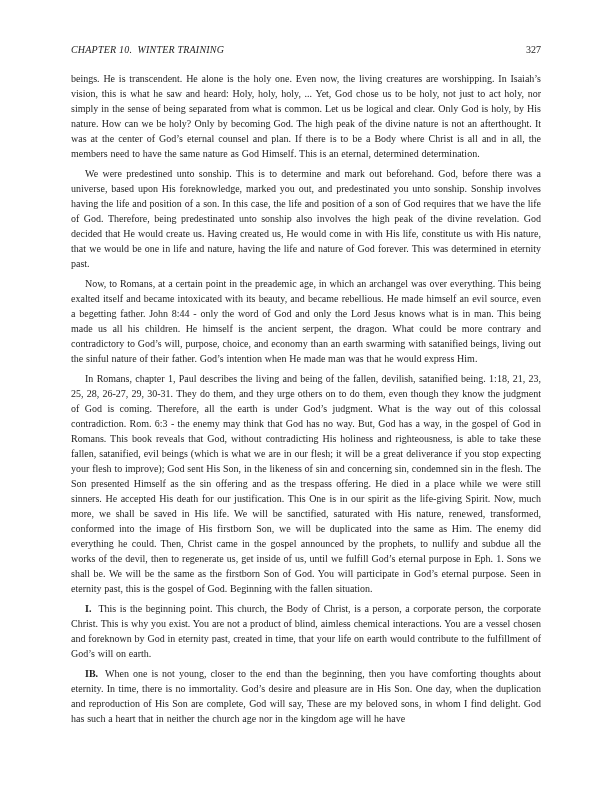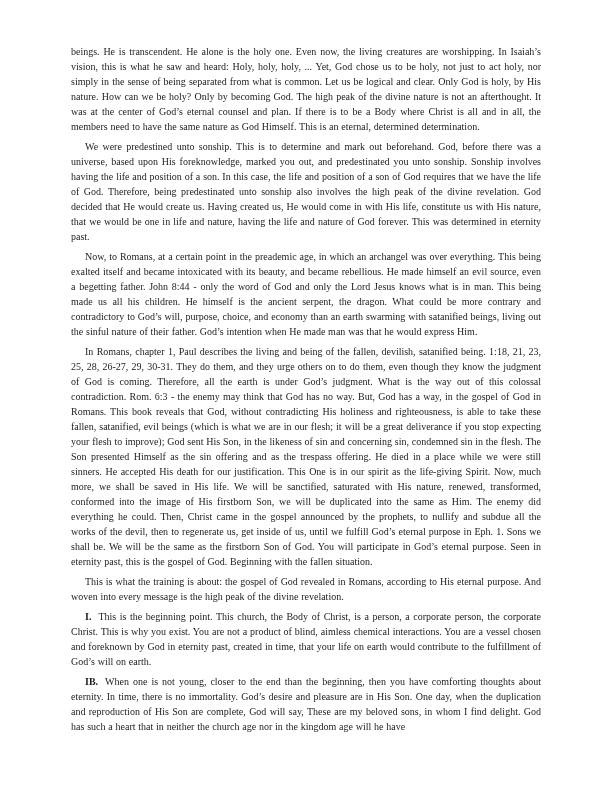--- a/index.html
+++ b/index.html
@@ -51,31 +51,34 @@
     font-weight: bold;
     margin-right: 7px;
   }
 </style>
 </head>
 <body>
 
 <div class="page">
   <div class="content">
 
+    <div class="running-header">
+      <span class="chapter-title">CHAPTER 10.  WINTER TRAINING</span>
+      <span class="page-number">327</span>
+    </div>
 
     <div class="body-text">
       <p><span>beings.  He is transcendent.  He alone is the holy one.  Even now, the living creatures are worshipping.  In Isaiah’s vision, this is what he saw and heard:  Holy, holy, holy, ...  Yet, God chose us to be holy, not just to act holy, nor simply in the sense of being separated from what is common.  Let us be logical and clear. Only God is holy, by His nature.  How can we be holy?  Only by becoming God.  The high peak of the divine nature is not an afterthought.  It was at the center of God’s eternal counsel and plan.  If there is to be a Body where Christ is all and in all, the members need to have the same nature as God Himself.  This is an eternal, determined determination.</span></p>
 
       <p class="indent"><span>We were predestined unto sonship.  This is to determine and mark out beforehand.  God, before there was a universe, based upon His foreknowledge, marked you out, and predestinated you unto sonship.  Sonship involves having the life and position of a son.  In this case, the life and position of a son of God requires that we have the life of God.  Therefore, being predestinated unto sonship also involves the high peak of the divine revelation.  God decided that He would create us.  Having created us, He would come in with His life, constitute us with His nature, that we would be one in life and nature, having the life and nature of God forever.  This was determined in eternity past.</span></p>
 
       <p class="indent"><span>Now, to Romans, at a certain point in the preademic age, in which an archangel was over everything.  This being exalted itself and became intoxicated with its beauty, and became rebellious.  He made himself an evil source, even a begetting father.  John 8:44 - only the word of God and only the Lord Jesus knows what is in man.  This being made us all his children.  He himself is the ancient serpent, the dragon.  What could be more contrary and contradictory to God’s will, purpose, choice, and economy than an earth swarming with satanified beings, living out the sinful nature of their father.  God’s intention when He made man was that he would express Him.</span></p>
 
       <p class="indent"><span>In Romans, chapter 1, Paul describes the living and being of the fallen, devilish, satanified being.  1:18, 21, 23, 25, 28, 26-27, 29, 30-31.  They do them, and they urge others on to do them, even though they know the judgment of God is coming.  Therefore, all the earth is under God’s judgment.  What is the way out of this colossal contradiction.  Rom.  6:3 - the enemy may think that God has no way.  But, God has a way, in the gospel of God in Romans.  This book reveals that God, without contradicting His holiness and righteousness, is able to take these fallen, satanified, evil beings (which is what we are in our flesh; it will be a great deliverance if you stop expecting your flesh to improve); God sent His Son, in the likeness of sin and concerning sin, condemned sin in the flesh.  The Son presented Himself as the sin offering and as the trespass offering.  He died in a place while we were still sinners.  He accepted His death for our justification. This One is in our spirit as the life-giving Spirit.  Now, much more, we shall be saved in His life.  We will be sanctified, saturated with His nature, renewed, transformed, conformed into the image of His firstborn Son, we will be duplicated into the same as Him.  The enemy did everything he could.  Then, Christ came in the gospel announced by the prophets, to nullify and subdue all the works of the devil, then to regenerate us, get inside of us, until we fulfill God’s eternal purpose in Eph.  1.  Sons we shall be.  We will be the same as the firstborn Son of God.  You will participate in God’s eternal purpose.  Seen in eternity past, this is the gospel of God.  Beginning with the fallen situation.</span></p>
 
-      <p class="indent"><span>This is what the training is about:  the gospel of God revealed in Romans, according to His eternal purpose. And woven into every message is the high peak of the divine revelation.</span></p>
 
       <p class="indent"><span class="lead">I.</span><span>This is the beginning point.  This church, the Body of Christ, is a person, a corporate person, the corporate Christ.  This is why you exist.  You are not a product of blind, aimless chemical interactions.  You are a vessel chosen and foreknown by God in eternity past, created in time, that your life on earth would contribute to the fulfillment of God’s will on earth.</span></p>
 
       <p class="indent"><span class="lead">IB.</span><span>When one is not young, closer to the end than the beginning, then you have comforting thoughts about eternity.  In time, there is no immortality.  God’s desire and pleasure are in His Son.  One day, when the duplication and reproduction of His Son are complete, God will say, These are my beloved sons, in whom I find delight.  God has such a heart that in neither the church age nor in the kingdom age will he have</span></p>
     </div>
 
   </div>
 </div>
 
 </body></html>

